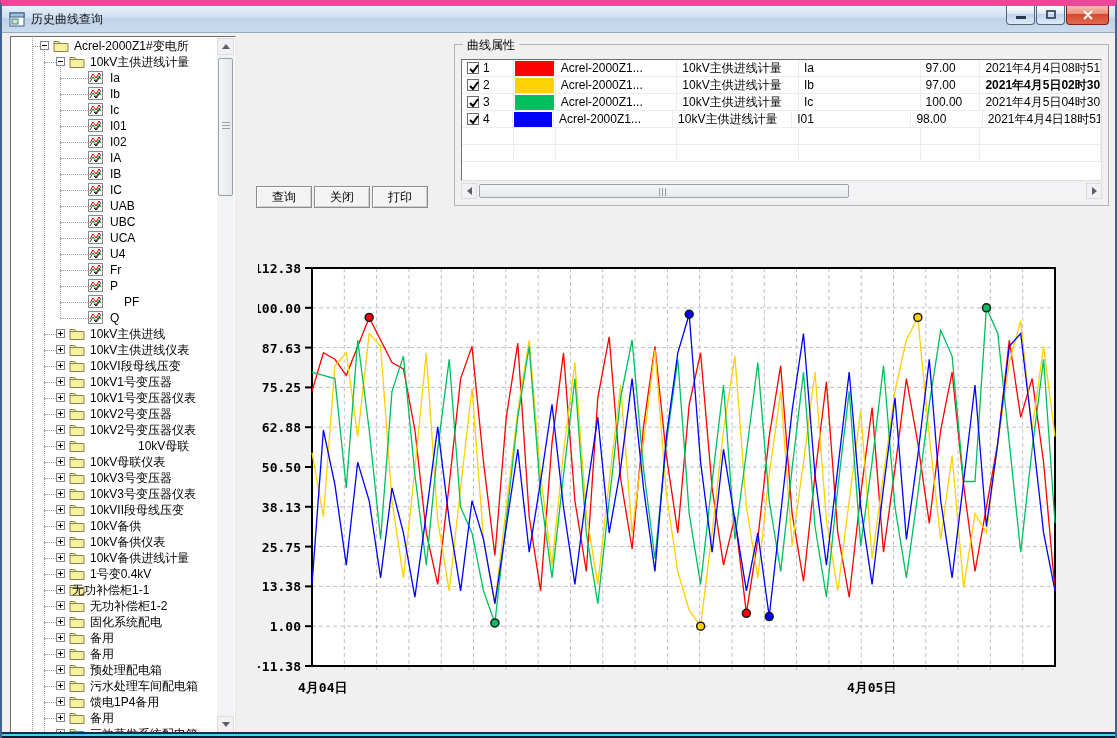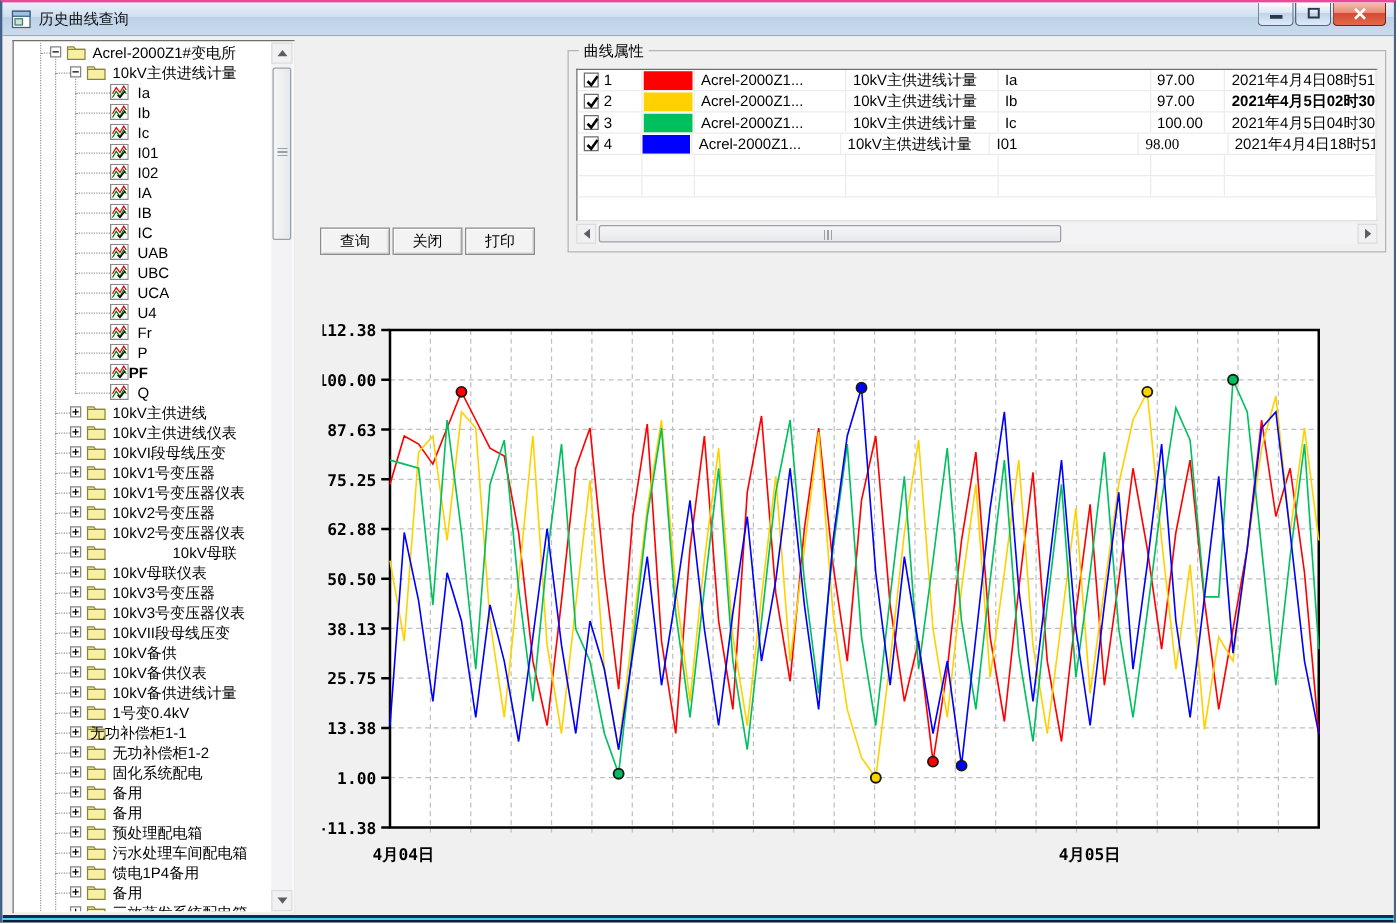--- a/index.html
+++ b/index.html
@@ -1,20 +1,20 @@
 <!DOCTYPE html>
 <html><head>
 <meta charset="utf-8">
 <style>
   * { margin:0; padding:0; box-sizing:border-box; }
   html,body { background:#555; }
   body { font-family:"Liberation Sans","DejaVu Sans",sans-serif; font-size:12px; color:#000; }
 
   .window { position:relative; width:1117px; height:738px; background:#f0f0f0;
-            border-left:2px solid #43628a; border-right:2px solid #43628a; border-top:2px solid #ec4899;
+            border-left:2px solid #43628a; border-right:2px solid #43628a; border-top:6px solid #ec4899;
             overflow:hidden; }
 
   
   .titlebar { position:absolute; left:0; top:0; right:0; height:27px;
               background:linear-gradient(#e8f1fa, #cfdef0 45%, #bdd1e6 46%, #cadbee);
               border-bottom:1px solid #96abc4; display:flex; align-items:center; }
   .app-icon { margin-left:7px; width:16px; height:15px; display:inline-block; }
   .title-text { margin-left:6px; font-size:12px; color:#111; }
   .caption-btns { position:absolute; right:6px; top:0; display:flex; gap:1px; }
   .cap-btn { width:29px; height:19px; border:1px solid #51677f; border-top:none;
@@ -312,21 +312,21 @@
             <span class="tlabel" style="left: 98px;">P</span>
           </div>
           <div class="trow">
             <div class="stub" style="left: 48px; width: 28px;"></div>
             <span class="ticon" style="left: 76px;"><svg width="15" height="13" viewBox="0 0 15 13">
                 <rect x="0.5" y="0.5" width="14" height="12" fill="#fff" stroke="#888"></rect>
                 <polyline points="2,8 5,3 8,7 11,2 13,5" fill="none" stroke="#cc0000"></polyline>
                 <polyline points="2,11 5,6 8,10 11,5 13,8" fill="none" stroke="#007700"></polyline>
                 <polyline points="6,9 8,11 12,6" fill="none" stroke="#000"></polyline>
               </svg></span>
-            <span class="tlabel" style="left: 91px; font-weight: bold;">PF</span>
+            <span class="tlabel" style="left: 112px;">PF</span>
           </div>
           <div class="trow">
             <div class="stub" style="left: 48px; width: 28px;"></div>
             <span class="ticon" style="left: 76px;"><svg width="15" height="13" viewBox="0 0 15 13">
                 <rect x="0.5" y="0.5" width="14" height="12" fill="#fff" stroke="#888"></rect>
                 <polyline points="2,8 5,3 8,7 11,2 13,5" fill="none" stroke="#cc0000"></polyline>
                 <polyline points="2,11 5,6 8,10 11,5 13,8" fill="none" stroke="#007700"></polyline>
                 <polyline points="6,9 8,11 12,6" fill="none" stroke="#000"></polyline>
               </svg></span>
             <span class="tlabel" style="left: 98px;">Q</span>
@@ -718,21 +718,21 @@
                   <polyline points="2,6 5,9 10,2" fill="none" stroke="#000" stroke-width="2"></polyline>
                 </svg></div>
               <span>4</span>
             </div>
             <div class="td" style="width: 42px; padding: 0px 1px;">
               <div class="swatch" style="background: rgb(0, 0, 255);"></div>
             </div>
             <div class="td" style="width: 122px;">Acrel-2000Z1...</div>
             <div class="td" style="width: 122px;">10kV主供进线计量</div>
             <div class="td" style="width: 122px;">I01</div>
-            <div class="td" style="width: 73px; font-family: Liberation Serif, serif;">98.00</div>
+            <div class="td" style="width: 73px;">98.00</div>
             <div class="td" style="width: 121px;">2021年4月4日18时51</div>
           </div>
           <div class="tr">
             <div class="td" style="width: 52px;"></div>
             <div class="td" style="width: 42px;"></div>
             <div class="td" style="width: 122px;"></div>
             <div class="td" style="width: 122px;"></div>
             <div class="td" style="width: 122px;"></div>
             <div class="td" style="width: 60px;"></div>
             <div class="td" style="width: 121px;"></div>

